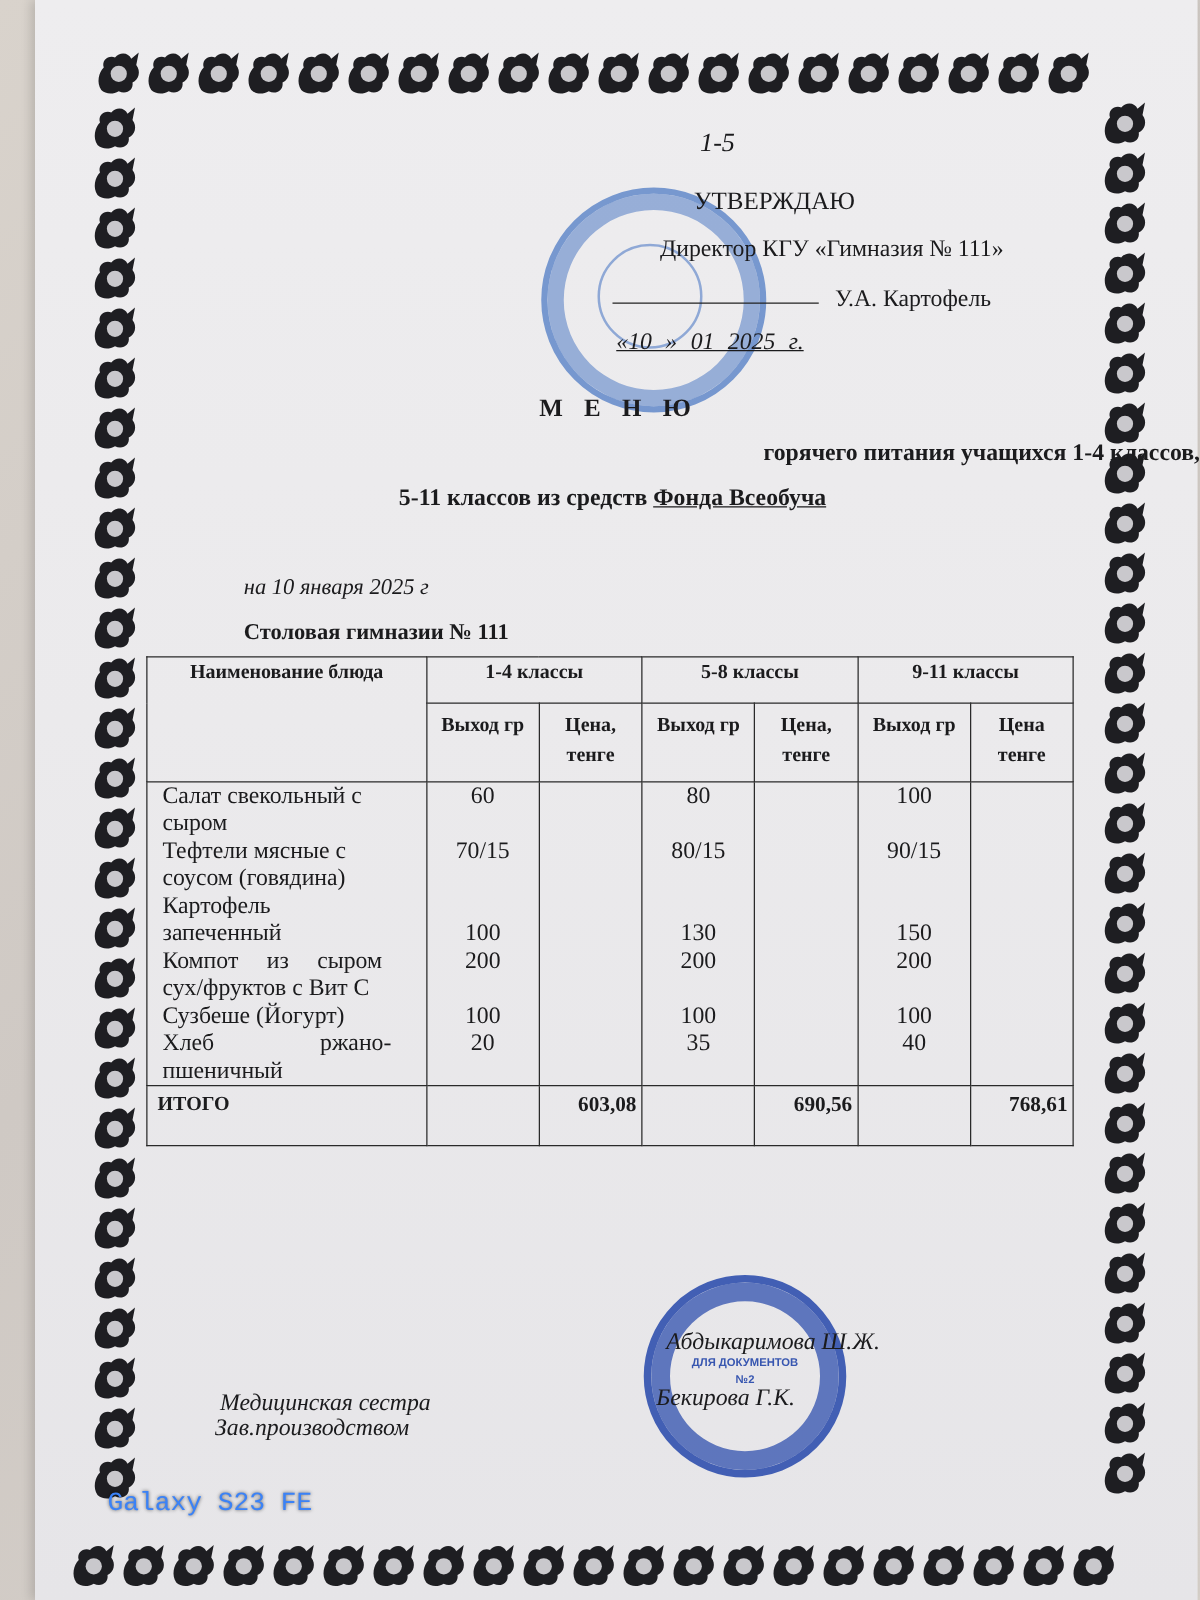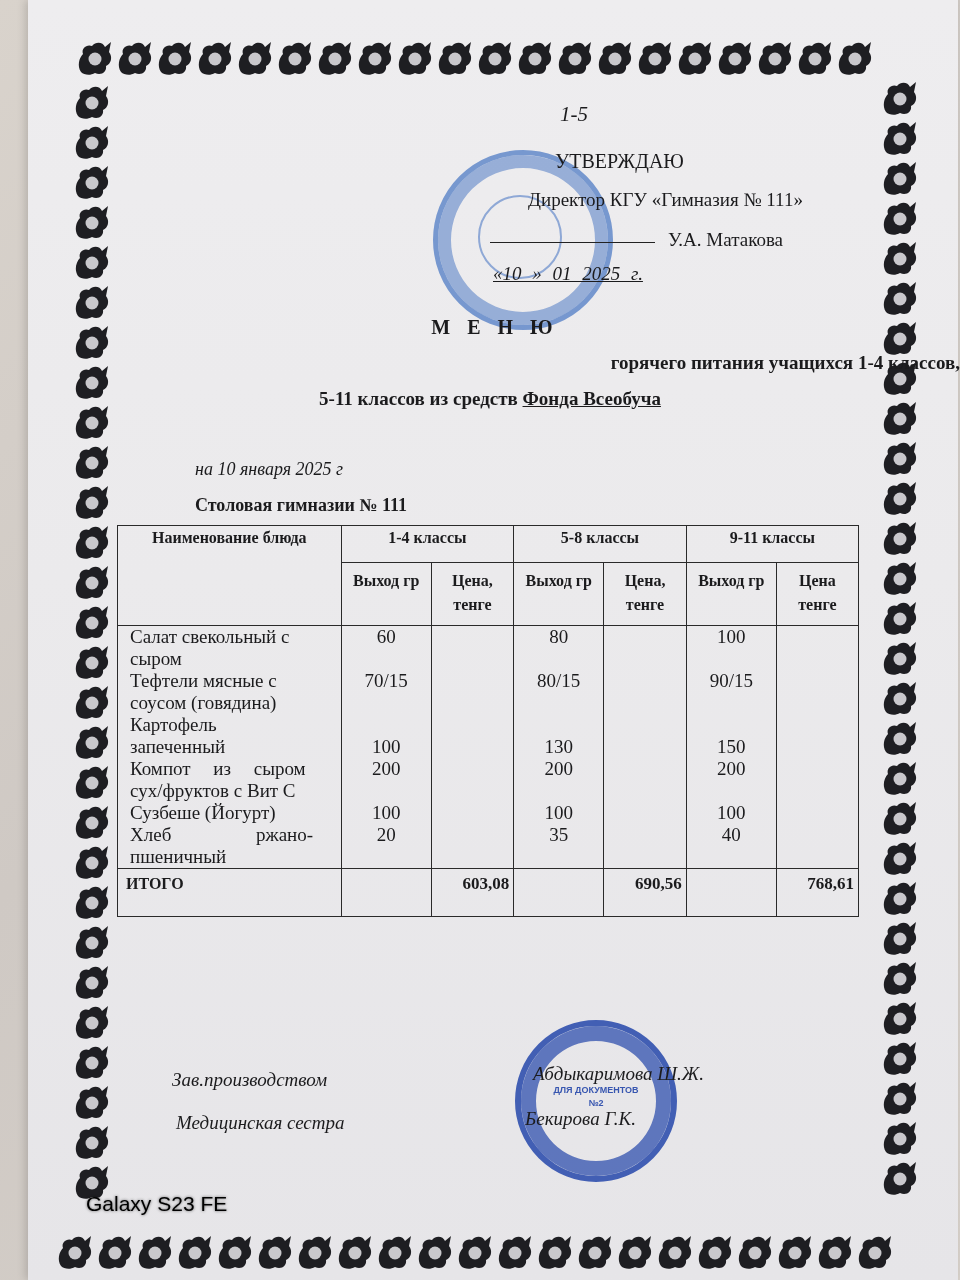--- a/index.html
+++ b/index.html
@@ -70,26 +70,26 @@
   th.sub { text-align:left; padding:6px 8px; font-size:17px; line-height:24px; height:50px; }
   .col-y { width:78px;margin-top:15px; }
   .col-p { width:70px;border-radius:11px; }
   td.names { padding:0 8px 0 12px; }
   td.names div, td.vals div { height:22px; }
   td.vals { text-align:center; padding:0; }
   tr.total td { font-weight:bold; height:42px; vertical-align:top; padding-top:4px; }
   tr.total td.num { text-align:right; padding-right:4px; font-size:17px; }
   tr.total td.lbl { padding-left:8px; font-size:16px; }
 
-  .sig1-label { left:172px; top:1069px; font-size:19px; font-style:italic; }
+  .sig1-label { left:172px; top:1132px; font-size:19px; font-style:italic; }
   .sig1-name { left:533px; top:1063px; font-size:19px; font-style:italic; }
   .sig2-label { left:176px; top:1112px; font-size:19px; font-style:italic; }
   .sig2-name { left:525px; top:1108px; font-size:19px; font-style:italic; }
 
-  .watermark { left:62px; top:1192px; font-family:Liberation Sans, sans-serif; font-size:21px; color:#000000; text-shadow:0 0 3px rgba(0,0,0,0.6);padding-left:24px; }
+  .watermark { left:62px; top:1192px; font-family:Liberation Mono, monospace; font-size:21px; color:#3b82f6; text-shadow:0 0 3px rgba(0,0,0,0.6);padding-left:24px; }
 </style>
 </head>
 <body>
 
 <div class="paper"></div>
 
 <div class="orn-row orn-top" id="ornTop">
     <div class="orn">
       <svg viewBox="0 0 40 40">
         <path d="M6 34 C2 28 4 20 8 16 C6 10 12 6 17 8 C21 3 28 4 30 9 L36 4 L34 14 C38 19 36 26 31 28 C32 34 26 38 20 35 C15 38 9 37 6 34 Z" fill="#1e1e22"></path>
@@ -681,21 +681,21 @@
   </div>
 
 <div class="abs stamp-top">
     <div class="inner"></div>
   </div>
 
 <div class="abs page-num">1-5</div>
 <div class="abs approve-title">УТВЕРЖДАЮ</div>
 <div class="abs director">Директор КГУ «Гимназия № 111»</div>
 <div class="abs sign-line"></div>
-<div class="abs director-name">У.А. Матакова</div>
+<div class="abs director-name">У.А. Картофель</div>
 <div class="abs approve-date">«10 »   01   2025  г.</div>
 
 <div class="abs menu-title">М Е Н Ю</div>
 <div class="abs subtitle1">горячего питания учащихся 1-4 классов,</div>
 <div class="abs subtitle2">
   <span>5-11 классов из средств </span><span class="u">Фонда Всеобуча</span>
 </div>
 <div class="abs date-line">на 10 января  2025 г</div>
 <div class="abs canteen">Столовая гимназии № 111</div>
 

